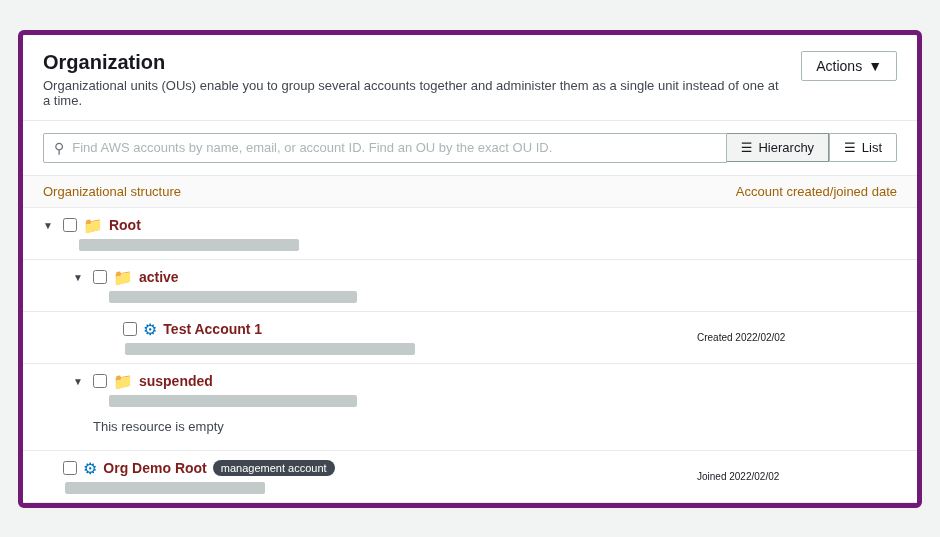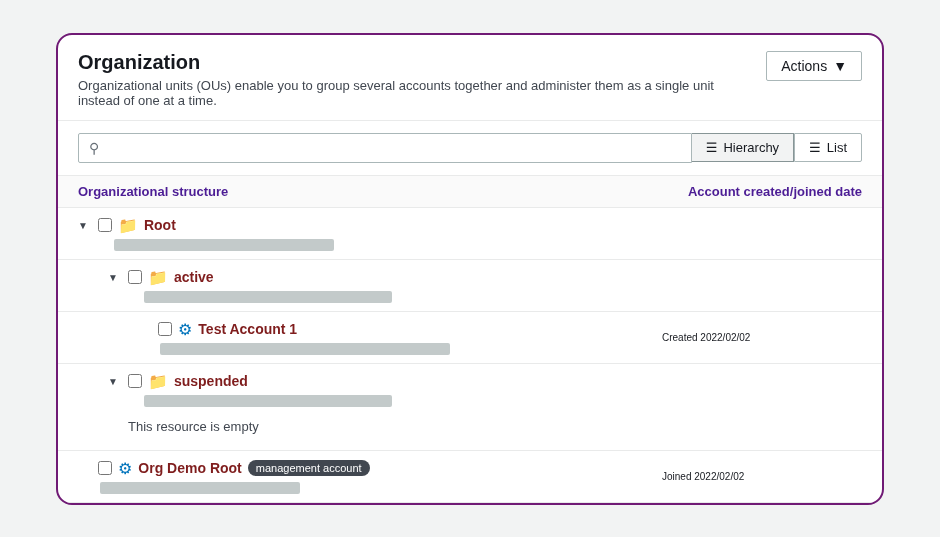--- a/index.html
+++ b/index.html
@@ -5,24 +5,24 @@
     * { box-sizing: border-box; margin: 0; padding: 0; }
     body {
       font-family: -apple-system, BlinkMacSystemFont, "Segoe UI", Arial, sans-serif;
       background: #f2f3f3;
       display: flex;
       align-items: center;
       justify-content: center;
       min-height: 100vh;
     }
     .container {
-      width: 828px;
-      background: #fff;
-      border: 2px solid #701a75;
-      border-radius: 16px;
+      width: 904px;
+      background: #fff;
+      border: 5px solid #701a75;
+      border-radius: 6px;
       overflow: hidden;
     }
     .header {
       padding: 16px 20px 12px;
       border-bottom: 1px solid #e9eaea;
       display: flex;
       justify-content: space-between;
       align-items: flex-start;
     }
     .header-left h1 {
@@ -105,22 +105,22 @@
     }
     .table-header {
       display: flex;
       justify-content: space-between;
       padding: 8px 20px;
       background: #fafafa;
       border-bottom: 1px solid #e9eaea;
     }
     .table-header span {
       font-size: 13px;
-      font-weight: 700;
-      color: #4c1d95;
+      font-weight: 400;
+      color: #a16207;
     }
     .tree-area {
       padding: 0;
     }
     .tree-row {
       display: flex;
       align-items: center;
       padding: 0 20px;
       border-bottom: 1px solid #e9eaea;
       min-height: 50px;
@@ -204,20 +204,21 @@
     </div>
     <button class="actions-btn">
       <span>Actions</span>
       <span>▼</span>
     </button>
   </div>
 
   <div class="search-bar">
     <div class="search-input-wrap">
       <span class="search-icon">⚲</span>
+      <input class="search-input" type="text" placeholder="Find AWS accounts by name, email, or account ID. Find an OU by the exact OU ID." style="">
     </div>
     <div class="view-toggle">
       <button class="view-btn active">
         <span>☰</span>
         <span>Hierarchy</span>
       </button>
       <button class="view-btn">
         <span>☰</span>
         <span>List</span>
       </button>

